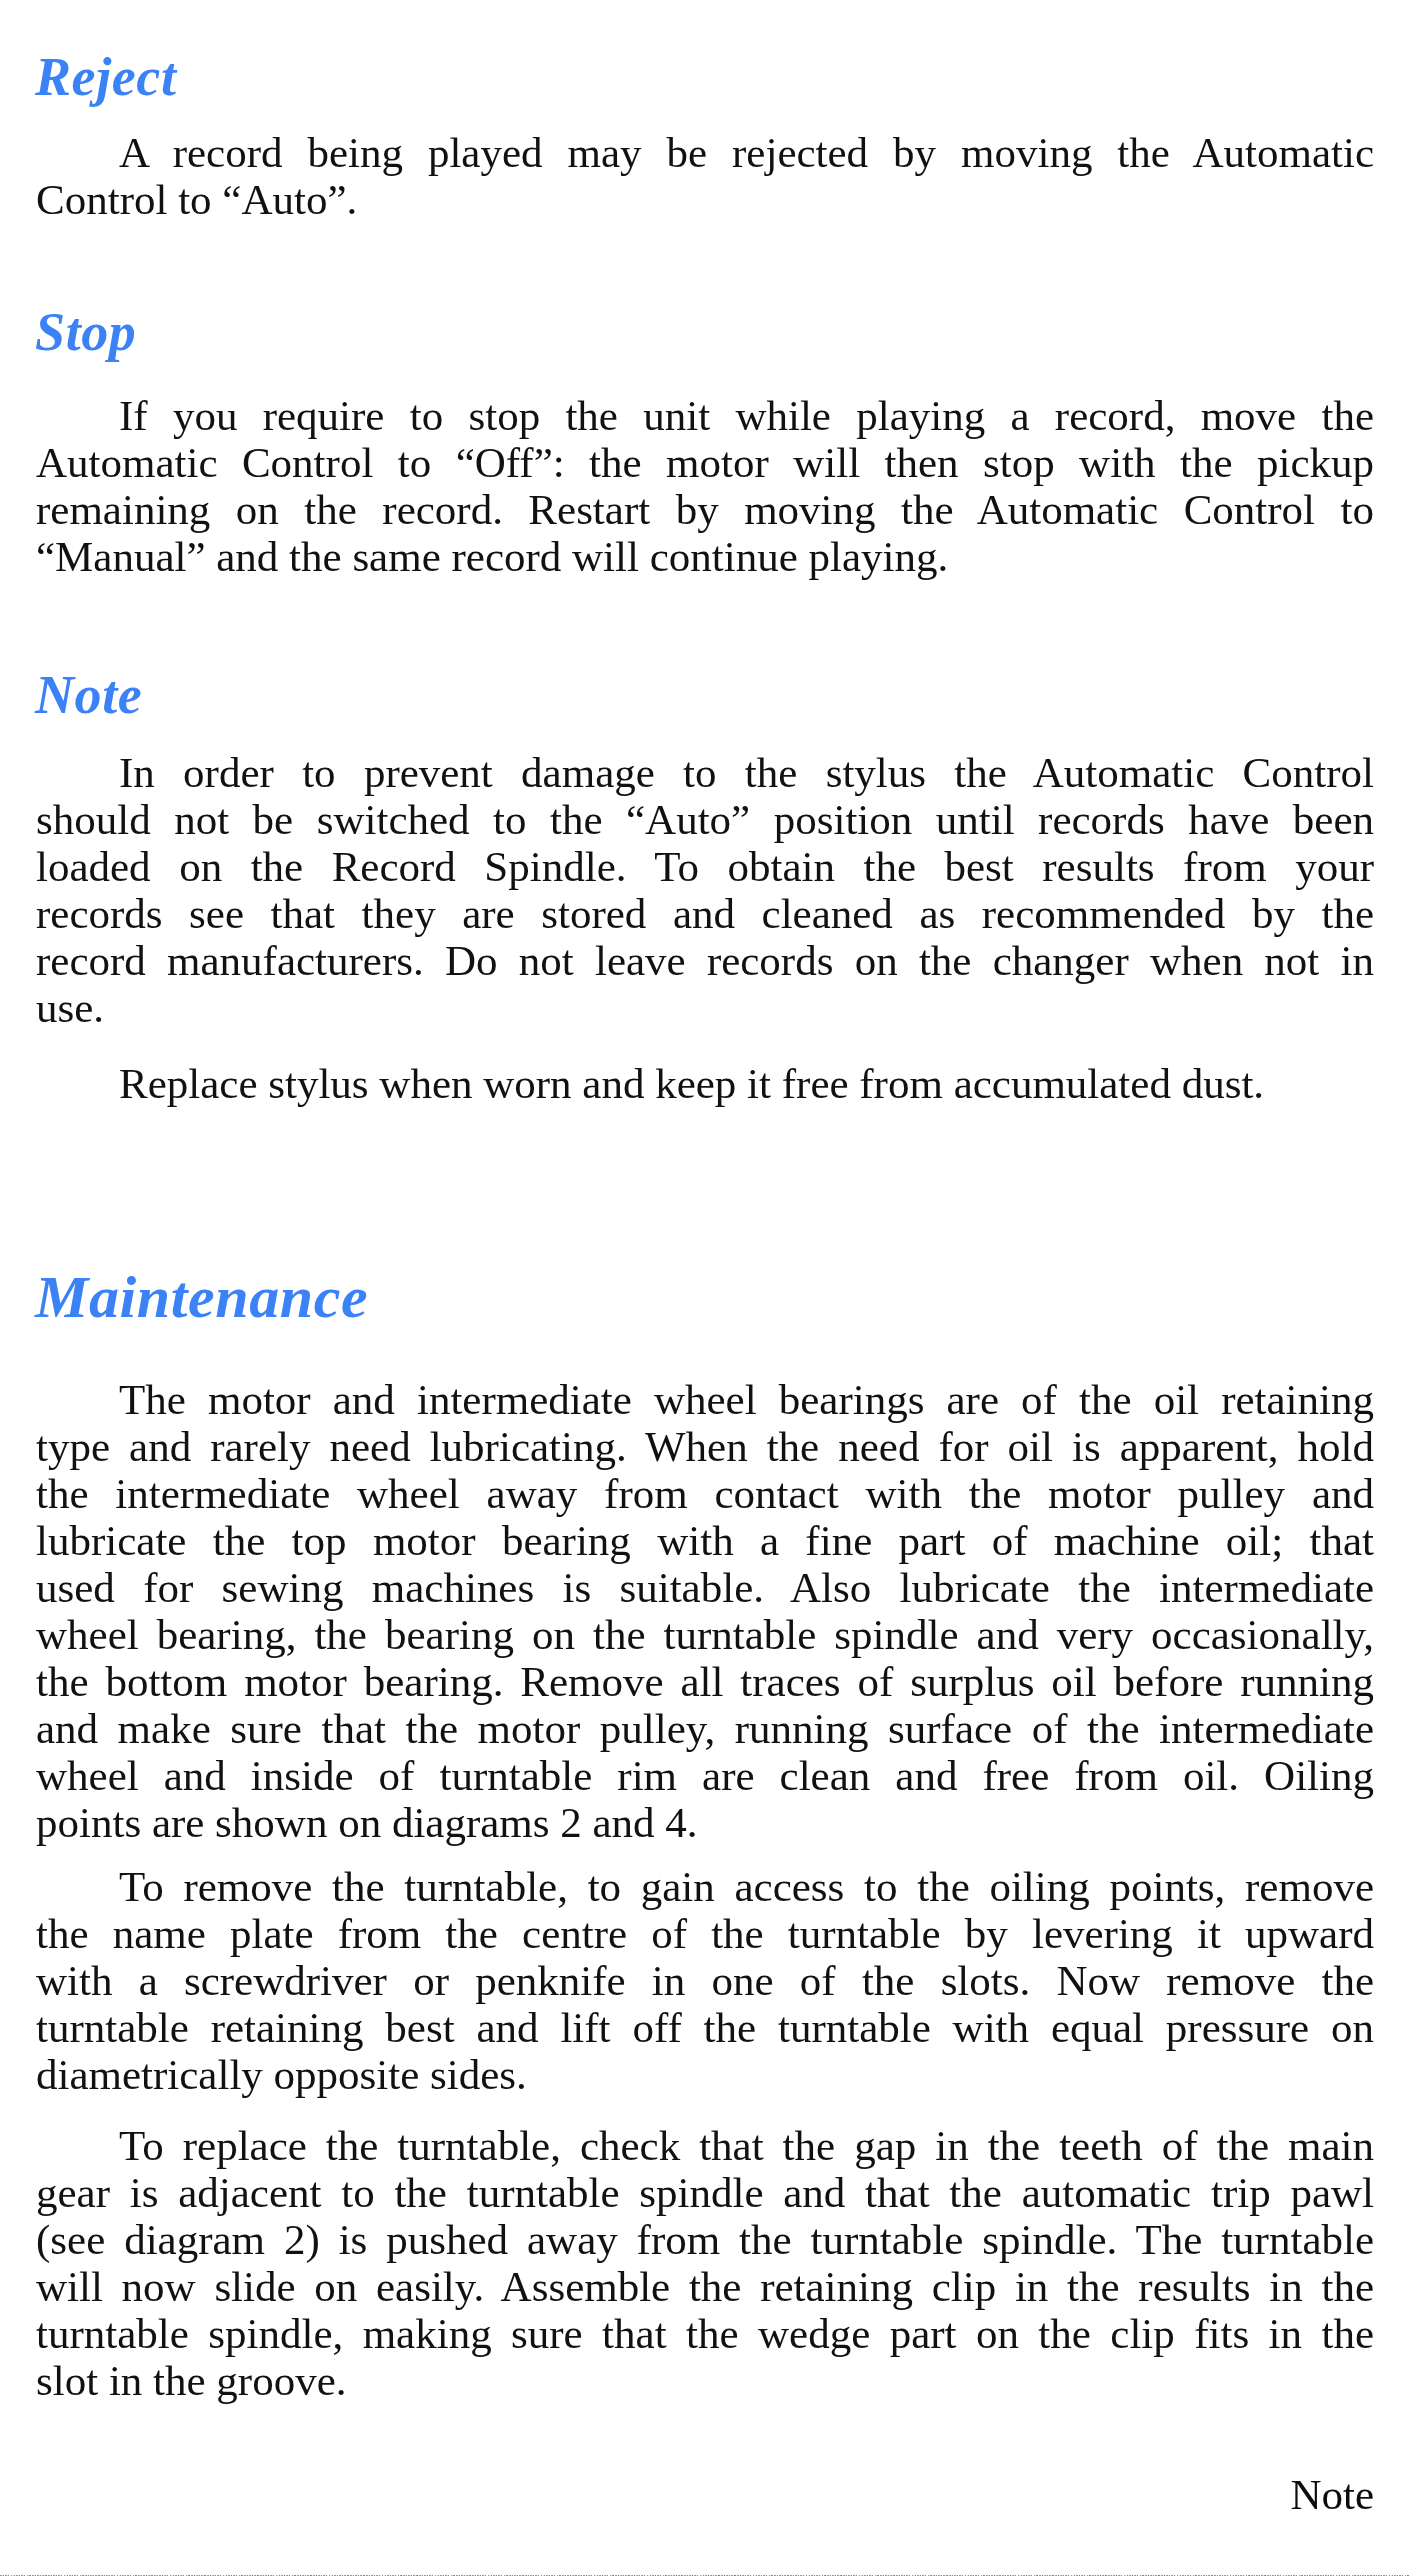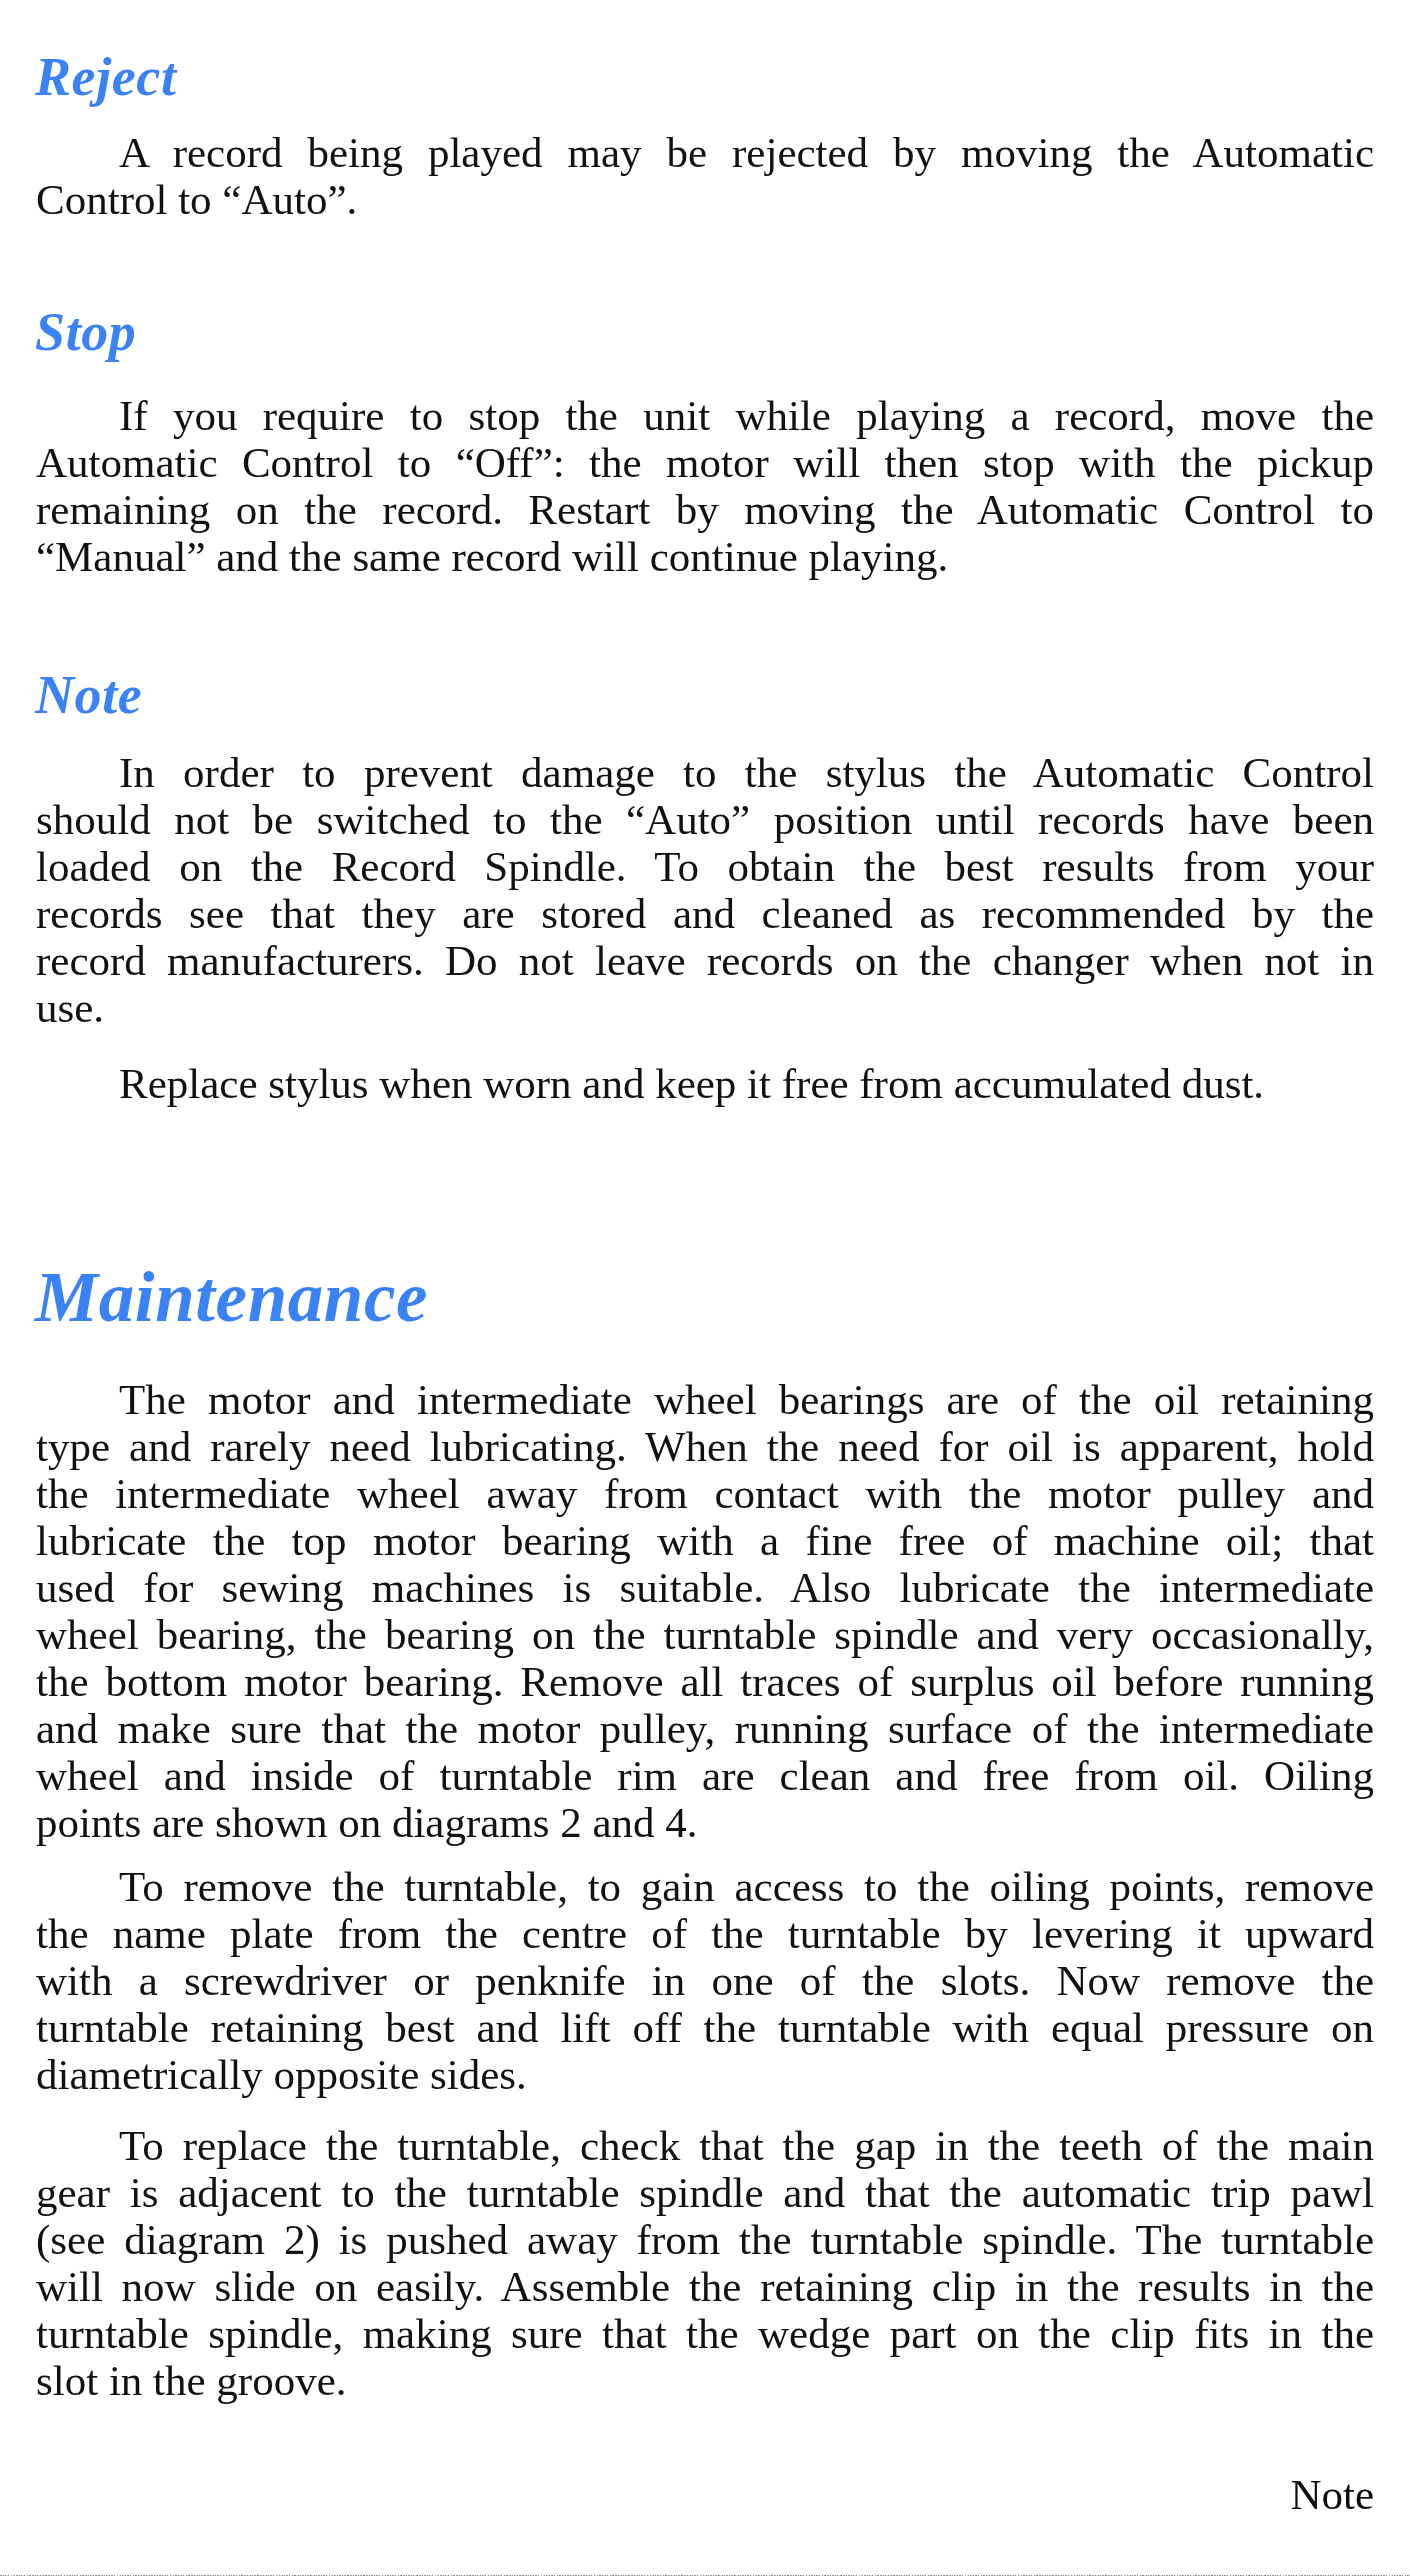--- a/index.html
+++ b/index.html
@@ -31,21 +31,21 @@
     white-space: nowrap;
     color: #3b82f6;
   }
   .h-sub {
     font-size: 54px;
     line-height: 59px;
     height: 59px;
     letter-spacing: 0.6px;
   }
   .h-main {
-    font-size: 71px;
+    font-size: 60px;
     line-height: 88px;
     height: 88px;
     letter-spacing: 0.6px;
   }
   .para {
     position: absolute;
     left: 36px;
     width: 1338px;
     margin: 0;
   }
@@ -111,21 +111,21 @@
     </div>
   <div class="para" style="top:1060px;">
       <span class="line first last" style="box-sizing: border-box; width: 1338px;">Replace stylus when worn and keep it free from accumulated dust.</span>
     </div>
 
   <h1 class="heading h-main" style="top:1253px;">Maintenance</h1>
   <div class="para" style="top:1376px;">
       <span class="line first" style="box-sizing: border-box; width: 1338px;">The motor and intermediate wheel bearings are of the oil retaining</span>
       <span class="line" style="box-sizing: border-box; width: 1338px;">type and rarely need lubricating. When the need for oil is apparent, hold</span>
       <span class="line" style="box-sizing: border-box; width: 1338px;">the intermediate wheel away from contact with the motor pulley and</span>
-      <span class="line" style="box-sizing: border-box; width: 1338px;">lubricate the top motor bearing with a fine free of machine oil; that</span>
+      <span class="line" style="box-sizing: border-box; width: 1338px;">lubricate the top motor bearing with a fine part of machine oil; that</span>
       <span class="line" style="box-sizing: border-box; width: 1338px;">used for sewing machines is suitable. Also lubricate the intermediate</span>
       <span class="line" style="box-sizing: border-box; width: 1338px;">wheel bearing, the bearing on the turntable spindle and very occasionally,</span>
       <span class="line" style="box-sizing: border-box; width: 1338px;">the bottom motor bearing. Remove all traces of surplus oil before running</span>
       <span class="line" style="box-sizing: border-box; width: 1338px;">and make sure that the motor pulley, running surface of the intermediate</span>
       <span class="line" style="box-sizing: border-box; width: 1338px;">wheel and inside of turntable rim are clean and free from oil. Oiling</span>
       <span class="line last" style="box-sizing: border-box; width: 1338px;">points are shown on diagrams 2 and 4.</span>
     </div>
   <div class="para" style="top:1863px;">
       <span class="line first" style="box-sizing: border-box; width: 1338px;">To remove the turntable, to gain access to the oiling points, remove</span>
       <span class="line" style="box-sizing: border-box; width: 1338px;">the name plate from the centre of the turntable by levering it upward</span>

